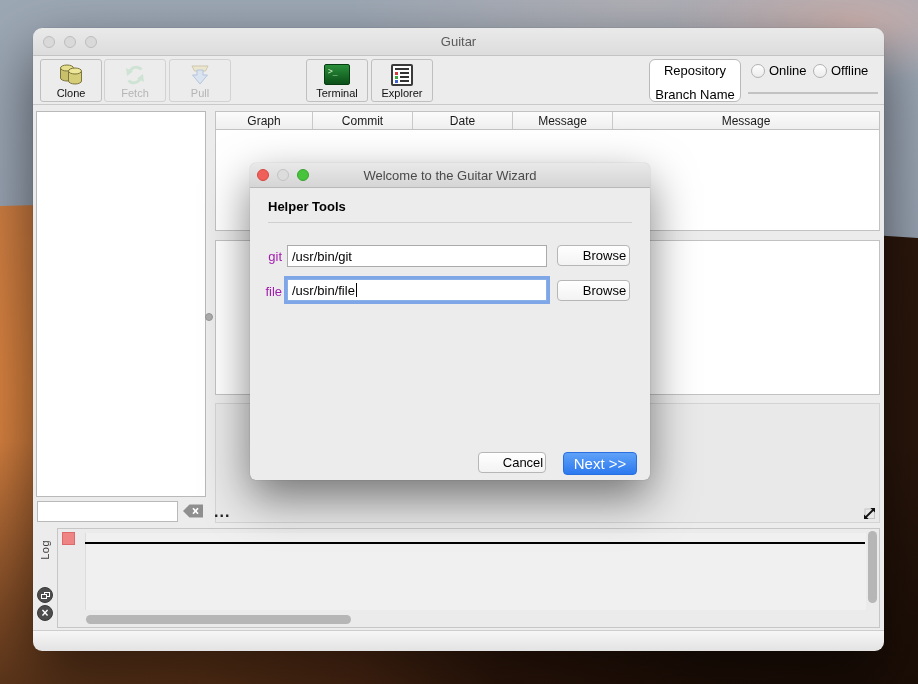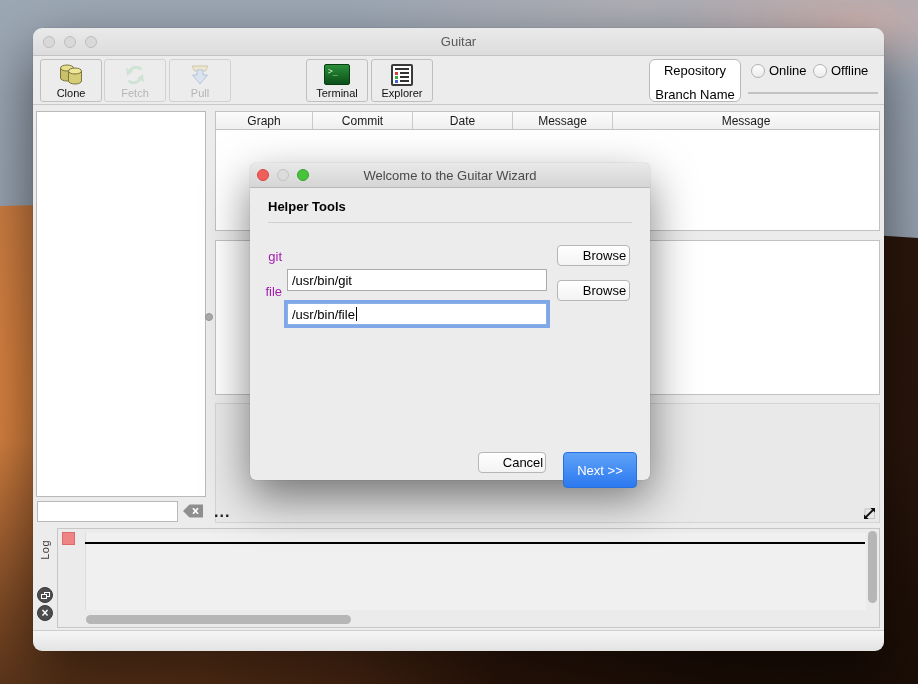--- a/index.html
+++ b/index.html
@@ -98,29 +98,29 @@
     background:linear-gradient(#e9e9e9,#d5d5d5); border-bottom:1px solid #b9b9b9; border-radius:6px 6px 0 0; }
   .dtl { position:absolute; top:6px; width:12px; height:12px; border-radius:50%; }
   .dtl.red { left:7px; background:#f0605a; border:1px solid #d9453f; }
   .dtl.min { left:27px; background:#dcdcdc; border:1px solid #c3c3c3; }
   .dtl.grn { left:47px; background:#47c33c; border:1px solid #3aa32f; }
   .dlg-title { position:absolute; inset:0; line-height:25px; text-align:center; font-size:13px; color:#4a4a4a; }
   .dlg-heading { position:absolute; left:18px; top:36px; font-size:13px; font-weight:bold; color:#000; }
   .dlg-sep { position:absolute; left:18px; right:18px; top:59px; height:1px; background:#cfcfcf; }
   .f-label { position:absolute; left:8px; width:24px; text-align:right; font-size:13px; color:#a21caf; }
   .textfield { position:absolute; left:37px; width:260px; height:22px; background:#fff; border:1px solid #ababab;
-    font-size:13px; padding:0 4px; display:flex; align-items:center; color:#000;margin-top:24px; }
+    font-size:13px; padding:0 4px; display:flex; align-items:center; color:#000; }
   .textfield.focused { border-color:#8ab0e8; box-shadow:0 0 0 3px rgba(100,150,230,.8); }
   .caret { display:inline-block; width:1px; height:14px; background:#000; margin-left:1px; }
   .btn { border:1px solid #b6b6b6; border-radius:4px; background:linear-gradient(#ffffff,#f3f3f3);
     font-size:13px; color:#000; font-family:"Liberation Sans",sans-serif;padding-left:22px; }
   .browse-btn { position:absolute; left:307px; width:73px; height:21px; }
   .cancel-btn { position:absolute; left:228px; top:289px; width:68px; height:21px; }
-  .next-btn { position:absolute; left:313px; top:289px; width:74px; height:36px; border:1px solid #2a6fe0;
-    border-radius:4px; background:linear-gradient(#5fa2f7,#2c79f0); color:#fff; font-size:13px;
+  .next-btn { position:absolute; left:313px; top:289px; width:74px; height:23px; border:1px solid #2a6fe0;
+    border-radius:4px; background:linear-gradient(#5fa2f7,#2c79f0); color:#fff; font-size:15px;
     font-family:"Liberation Sans",sans-serif; }
 </style>
 </head>
 <body>
 
 <div class="desktop">
   <div class="dunes"></div>
 </div>
 
 <div class="window">

